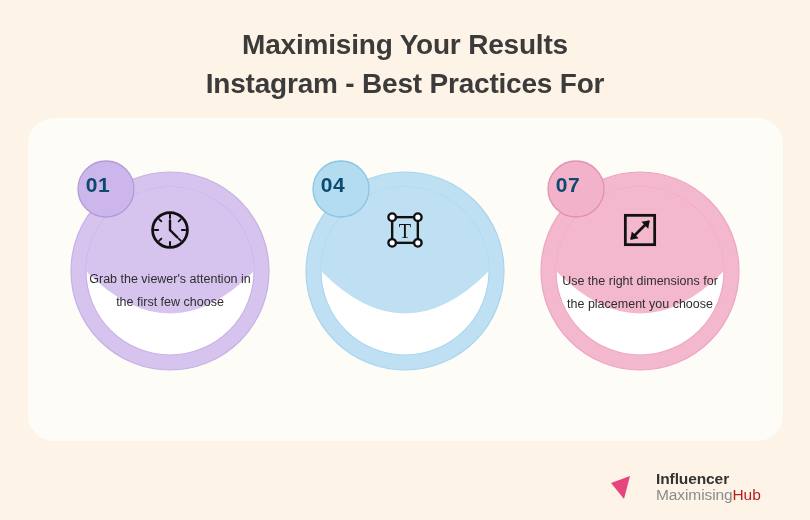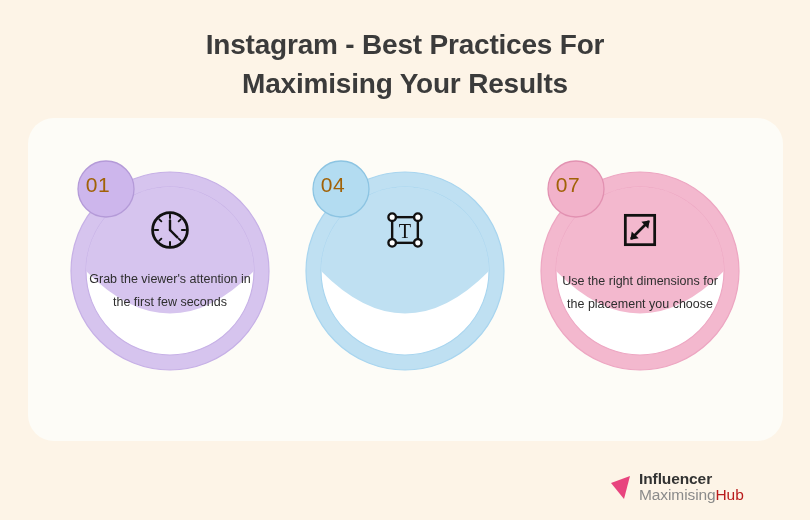--- a/index.html
+++ b/index.html
@@ -64,22 +64,22 @@
   }
 
   
   .badge-num {
     position: absolute;
     left: 6px;
     top: 13px;
     width: 56px;
     text-align: center;
     font-size: 21px;
-    font-weight: normal;
-    color: #a16207;
+    font-weight: bold;
+    color: #0c4a6e;
     letter-spacing: 0.5px;
   }
 
   
   .icon-wrap {
     position: absolute;
     left: 0;
     top: 48px;
     width: 212px;
     display: flex;
@@ -101,20 +101,21 @@
 
   
   .logo {
     position: absolute;
     left: 611px;
     top: 466px;
     width: 165px;
     height: 42px;
     display: flex;
     align-items: center;
+    gap: 17px;
   }
   .logo-mark {
     width: 26px;
     height: 30px;
     flex: 0 0 auto;
     margin-right: 2px;
   }
   .logo-text {
     line-height: 1.06;
   }
@@ -128,22 +129,22 @@
     font-size: 15.5px;
     color: #8b8b8b;
     letter-spacing: -0.1px;
   }
   .logo-bottom .hub { color: #b91c1c; }
 </style>
 </head>
 <body>
 
 <div class="title">
+  <span class="line">Maximising Your Results</span>
   <span class="line">Instagram - Best Practices For</span>
-  <span class="line">Maximising Your Results</span>
 </div>
 
 <div class="panel"></div>
 
 <div class="card card-1">
   <svg class="circle-art" viewBox="0 0 212 222">
     <defs>
       <clipPath id="clip1">
           <circle cx="106" cy="111" r="84"></circle>
         </clipPath>
@@ -162,21 +163,21 @@
       <line x1="24" y1="7.5" x2="24" y2="11" stroke="#111111" stroke-width="2.2" stroke-linecap="round"></line>
       <line x1="24" y1="37" x2="24" y2="40.5" stroke="#111111" stroke-width="2.2" stroke-linecap="round"></line>
       <line x1="7.5" y1="24" x2="11" y2="24" stroke="#111111" stroke-width="2.2" stroke-linecap="round"></line>
       <line x1="37" y1="24" x2="40.5" y2="24" stroke="#111111" stroke-width="2.2" stroke-linecap="round"></line>
       <line x1="12.3" y1="12.3" x2="14.6" y2="14.6" stroke="#111111" stroke-width="2" stroke-linecap="round"></line>
       <line x1="33.4" y1="33.4" x2="35.7" y2="35.7" stroke="#111111" stroke-width="2" stroke-linecap="round"></line>
       <line x1="35.7" y1="12.3" x2="33.4" y2="14.6" stroke="#111111" stroke-width="2" stroke-linecap="round"></line>
       <line x1="14.6" y1="33.4" x2="12.3" y2="35.7" stroke="#111111" stroke-width="2" stroke-linecap="round"></line>
     </svg>
   </div>
-  <div class="card-text">Grab the viewer's attention in the first few seconds</div>
+  <div class="card-text">Grab the viewer's attention in the first few choose</div>
 </div>
 
 <div class="card card-2">
   <svg class="circle-art" viewBox="0 0 212 222">
     <defs>
       <clipPath id="clip2">
           <circle cx="106" cy="111" r="84"></circle>
         </clipPath>
     </defs>
     <circle cx="106" cy="111" r="99" fill="#bfe0f2" stroke="#a8d5ef" stroke-width="1.2"></circle>

